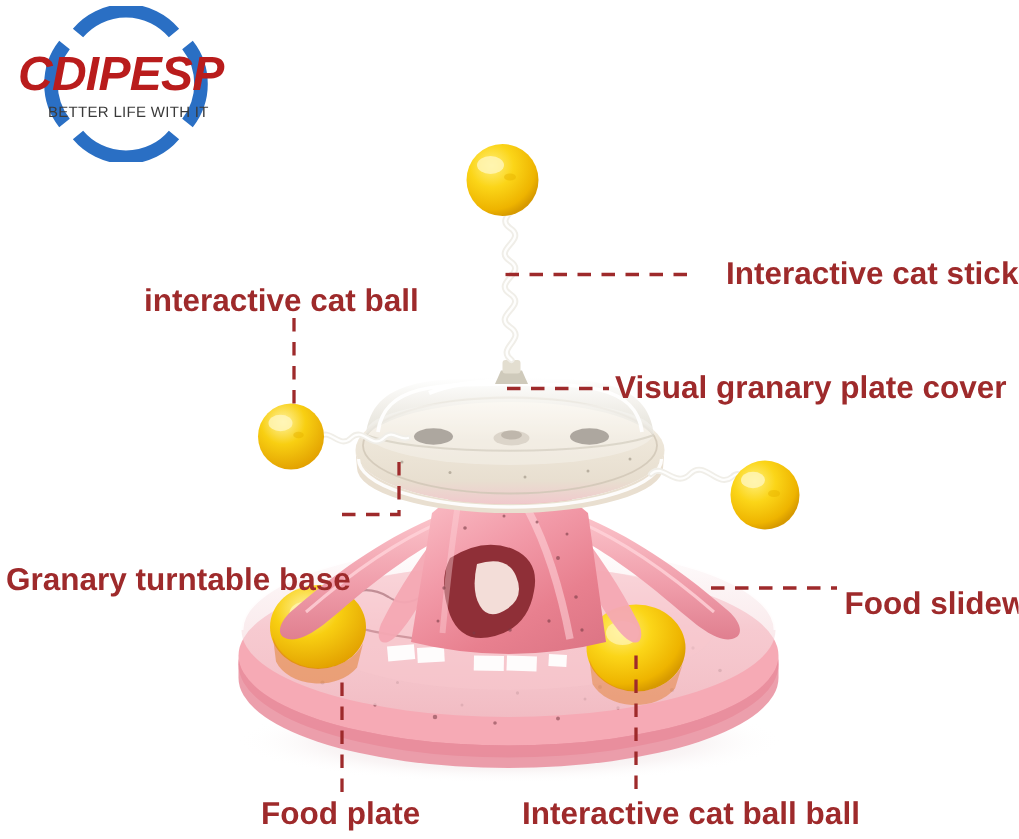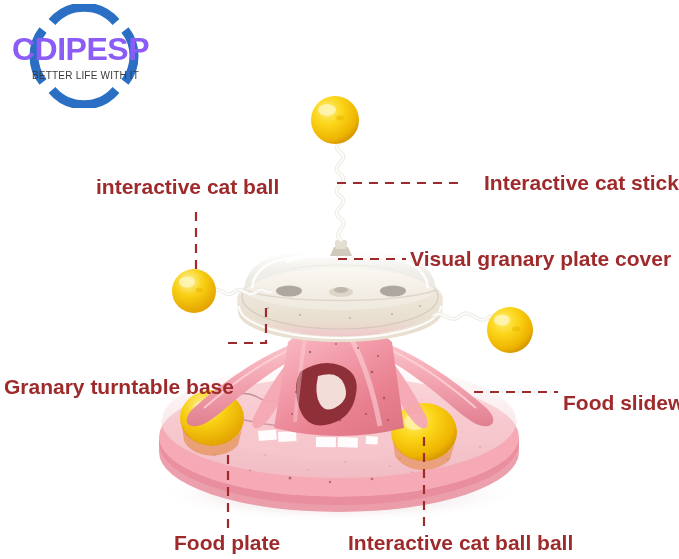--- a/index.html
+++ b/index.html
@@ -10,41 +10,41 @@
     overflow:hidden;
     position:relative;
   }
   #stage{position:absolute;left:0;top:0;width:679px;height:559px;}
 
   
   .logo{position:absolute;left:6px;top:4px;width:180px;height:100px;}
   .logo svg{display:block;}
   .logo-word{
     position:absolute;left:6px;top:29px;width:176px;
-    font-size:32px;font-weight:bold;
-    letter-spacing:-0.5px;color:#8b5cf6;line-height:1;
+    font-size:32px;font-weight:bold;font-style:italic;
+    letter-spacing:-0.5px;color:#b91c1c;line-height:1;
     white-space:nowrap;
   }
   .logo-tag{
     position:absolute;left:7px;top:67px;width:176px;
     font-size:10px;font-weight:normal;color:#3a3a3a;
     letter-spacing:0.2px;line-height:1;white-space:nowrap;margin-left:19px;
   }
 
   
   .label{
     position:absolute;
     color:#9e2a2b;
     font-weight:bold;
     font-size:21px;
     line-height:1;
     white-space:nowrap;
   }
   #lbl-cat-stick{left:466px;top:172px;margin-left:18px;}
-  #lbl-cat-ball{left:96px;top:176px;}
+  #lbl-cat-ball{left:96px;top:190px;}
   #lbl-upper-cover{left:410px;top:248px;}
   #lbl-turntable{left:4px;top:332px;margin-top:44px;}
   #lbl-slideway{left:563px;top:392px;}
   #lbl-track-plate{left:174px;top:532px;}
   #lbl-track-ball{left:348px;top:532px;}
 
   
   #leaders{position:absolute;left:0;top:0;width:679px;height:559px;pointer-events:none;}
 
   

